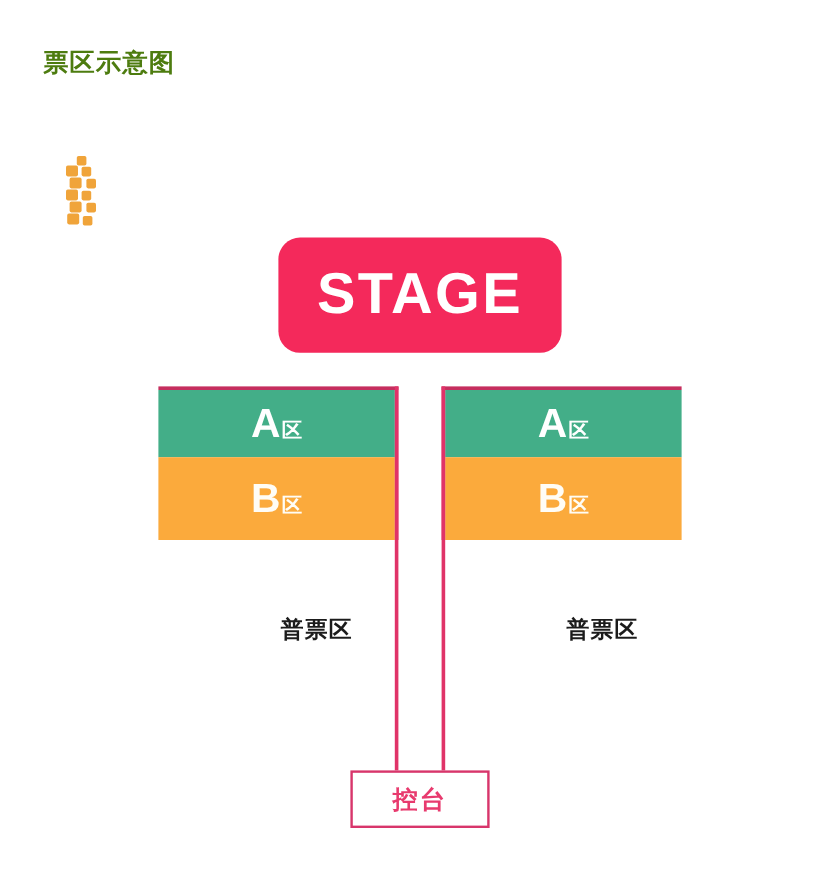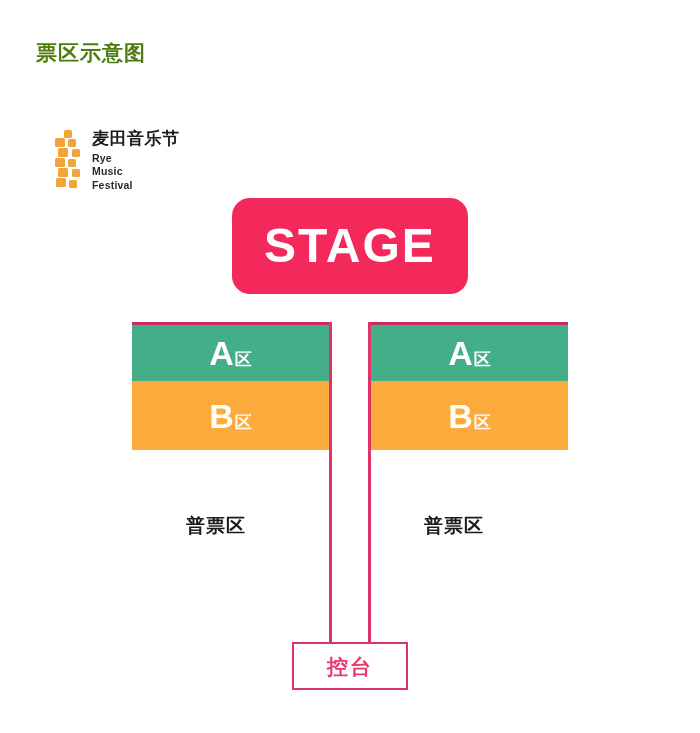--- a/index.html
+++ b/index.html
@@ -136,20 +136,21 @@
 
   
   .ga-caption {
     position: absolute;
     top: 516px;
     font-size: 19px;
     font-weight: 700;
     color: #1b1b1b;
     letter-spacing: 1px;
     line-height: 1;
+    margin-left: 48px;
   }
   #ga-caption-left  { left: 186px; }
   #ga-caption-right { left: 424px; }
 
   
   .aisle-line {
     position: absolute;
     top: 322px;
     width: 3px;
     height: 322px;
@@ -193,28 +194,20 @@
     <span class="lm-b" style="left:3px;  top:18px;"></span>
     <span class="lm-a" style="left:17px; top:19px;"></span>
     <span class="lm-b" style="left:0px;  top:28px;"></span>
     <span class="lm-a" style="left:13px; top:29px;"></span>
     <span class="lm-b" style="left:3px;  top:38px;"></span>
     <span class="lm-a" style="left:17px; top:39px;"></span>
     <span class="lm-b" style="left:1px;  top:48px;"></span>
     <span class="lm-a" style="left:14px; top:50px;"></span>
   </div>
 
-  <div id="logo-text">
-    <div id="logo-cn">麦田音乐节</div>
-    <div id="logo-en">
-      <div>Rye</div>
-      <div>Music</div>
-      <div>Festival</div>
-    </div>
-  </div>
 </div>
 
 <div id="venue-map">
 
   <div id="stage-block">
     <span id="stage-label">STAGE</span>
   </div>
 
   <div class="seating-block" id="seating-block-left">
     <div class="zone zone-a">

